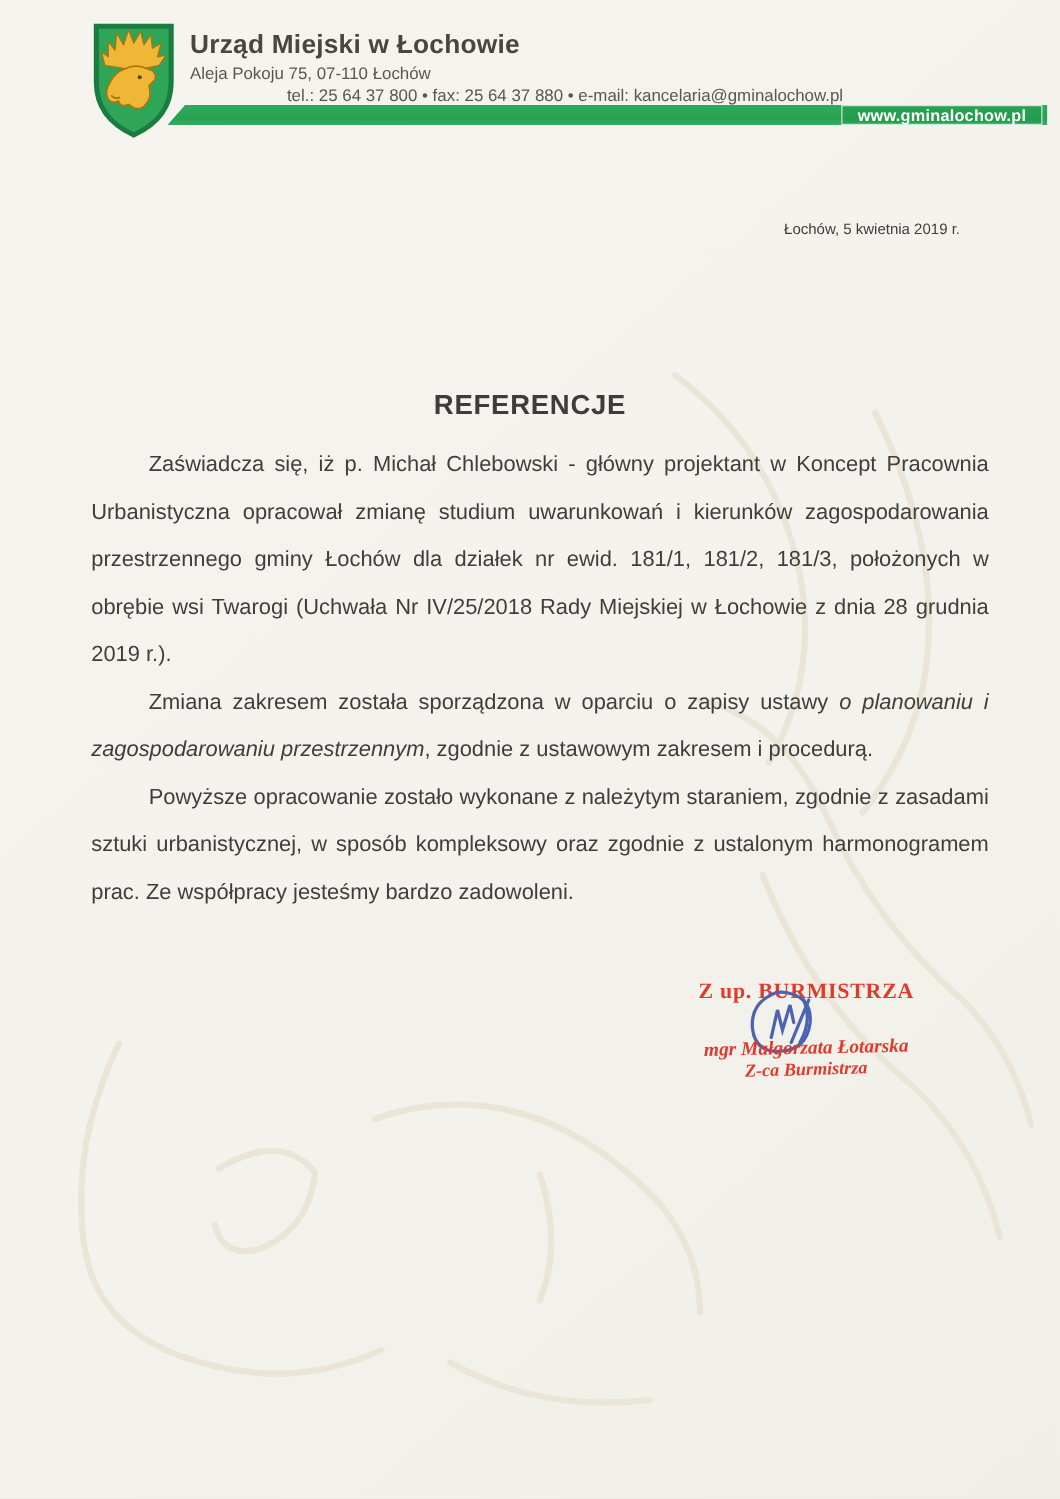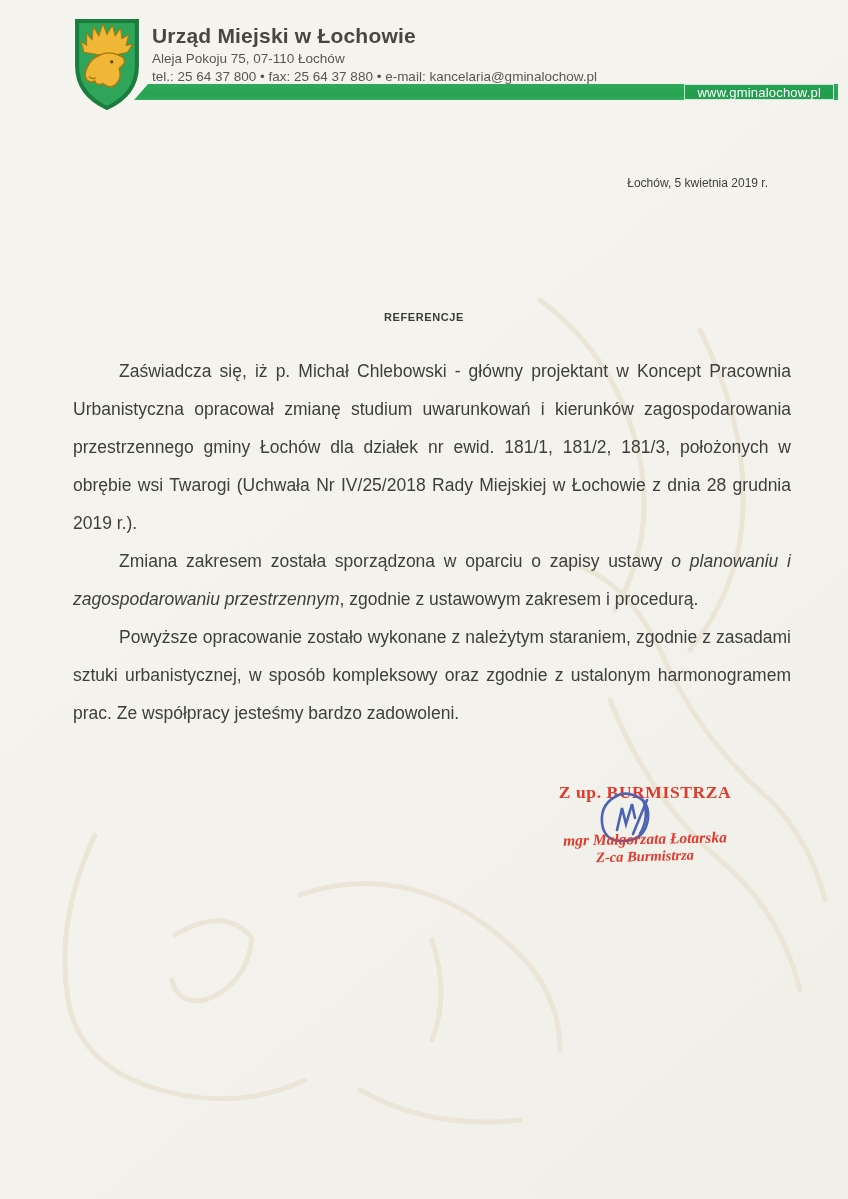--- a/index.html
+++ b/index.html
@@ -13,39 +13,39 @@
     background:linear-gradient(140deg,#f5f4ef 0%,#f3f2ec 55%,#efeee7 100%);
   }
   .watermark{position:absolute;left:0;top:0;width:848px;height:1199px;z-index:0;}
   .content{position:absolute;left:0;top:0;width:100%;height:100%;z-index:1;padding-left:28px;}
 
   
   .coat-of-arms{position:absolute;left:73px;top:16px;width:68px;height:97px;z-index:3;}
   .org-block{position:absolute;left:152px;top:24px;width:600px;}
   .org-name{font-size:21px;font-weight:bold;color:#47473f;letter-spacing:.2px;margin:0 0 3px 0;}
   .org-address{font-size:13.5px;color:#57574f;margin:0 0 3px 0;}
-  .org-contact{font-size:13.5px;color:#57574f;margin:0;}
+  .org-contact{font-size:13.5px;color:#57574f;margin:0;text-align:center;}
   .green-bar{
     position:absolute;left:134px;top:84px;width:704px;height:16px;
     background:linear-gradient(180deg,#2fa95c 0%,#28a250 70%,#36ab60 100%);
     clip-path:polygon(14px 0,100% 0,100% 100%,0 100%);
     display:flex;justify-content:flex-end;align-items:center;z-index:2;
   }
   .website-box{
     height:14px;margin-right:4px;padding:0 12px;
     display:flex;align-items:center;justify-content:center;
     border:1px solid rgba(255,255,255,.75);
     background:rgba(18,138,66,.25);
   }
-  .website-label{font-size:13px;font-weight:normal;color:#ffffff;letter-spacing:.2px;text-align:center;}
+  .website-label{font-size:13px;font-weight:bold;color:#ffffff;letter-spacing:.2px;text-align:center;}
 
   
   .dateline{position:absolute;top:176px;right:108px;font-size:12px;color:#3e3e3a;margin-left:32px;}
   .doc-title{position:absolute;top:311px;left:0;right:28px;text-align:center;
-    font-size:11px;font-weight:bold;color:#3c3c38;letter-spacing:.6px;}
+    font-size:22px;font-weight:bold;color:#3c3c38;letter-spacing:.6px;}
   .body-text{position:absolute;left:73px;top:352px;width:718px;color:#3e3e3a;
     font-size:17.5px;line-height:38px;text-align:justify;}
   .body-text p{margin:0;text-indent:46px;}
   .it{font-style:italic;}
 
   
   .stamp-block{position:absolute;left:545px;top:782px;width:200px;text-align:center;
     font-family:"Liberation Serif", serif;color:#e13a2c;}
   .stamp-line1{font-size:17.5px;font-weight:bold;letter-spacing:.6px;}
   .stamp-name{font-size:15.5px;font-weight:bold;font-style:italic;margin-top:27px;

